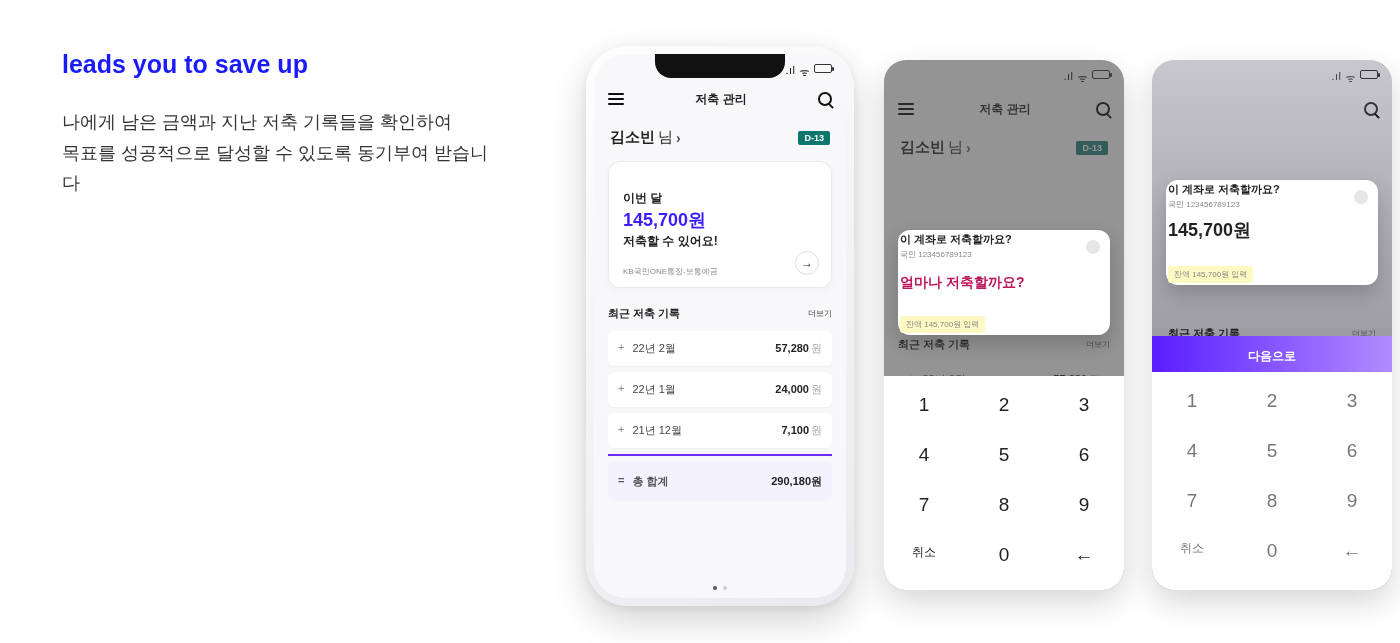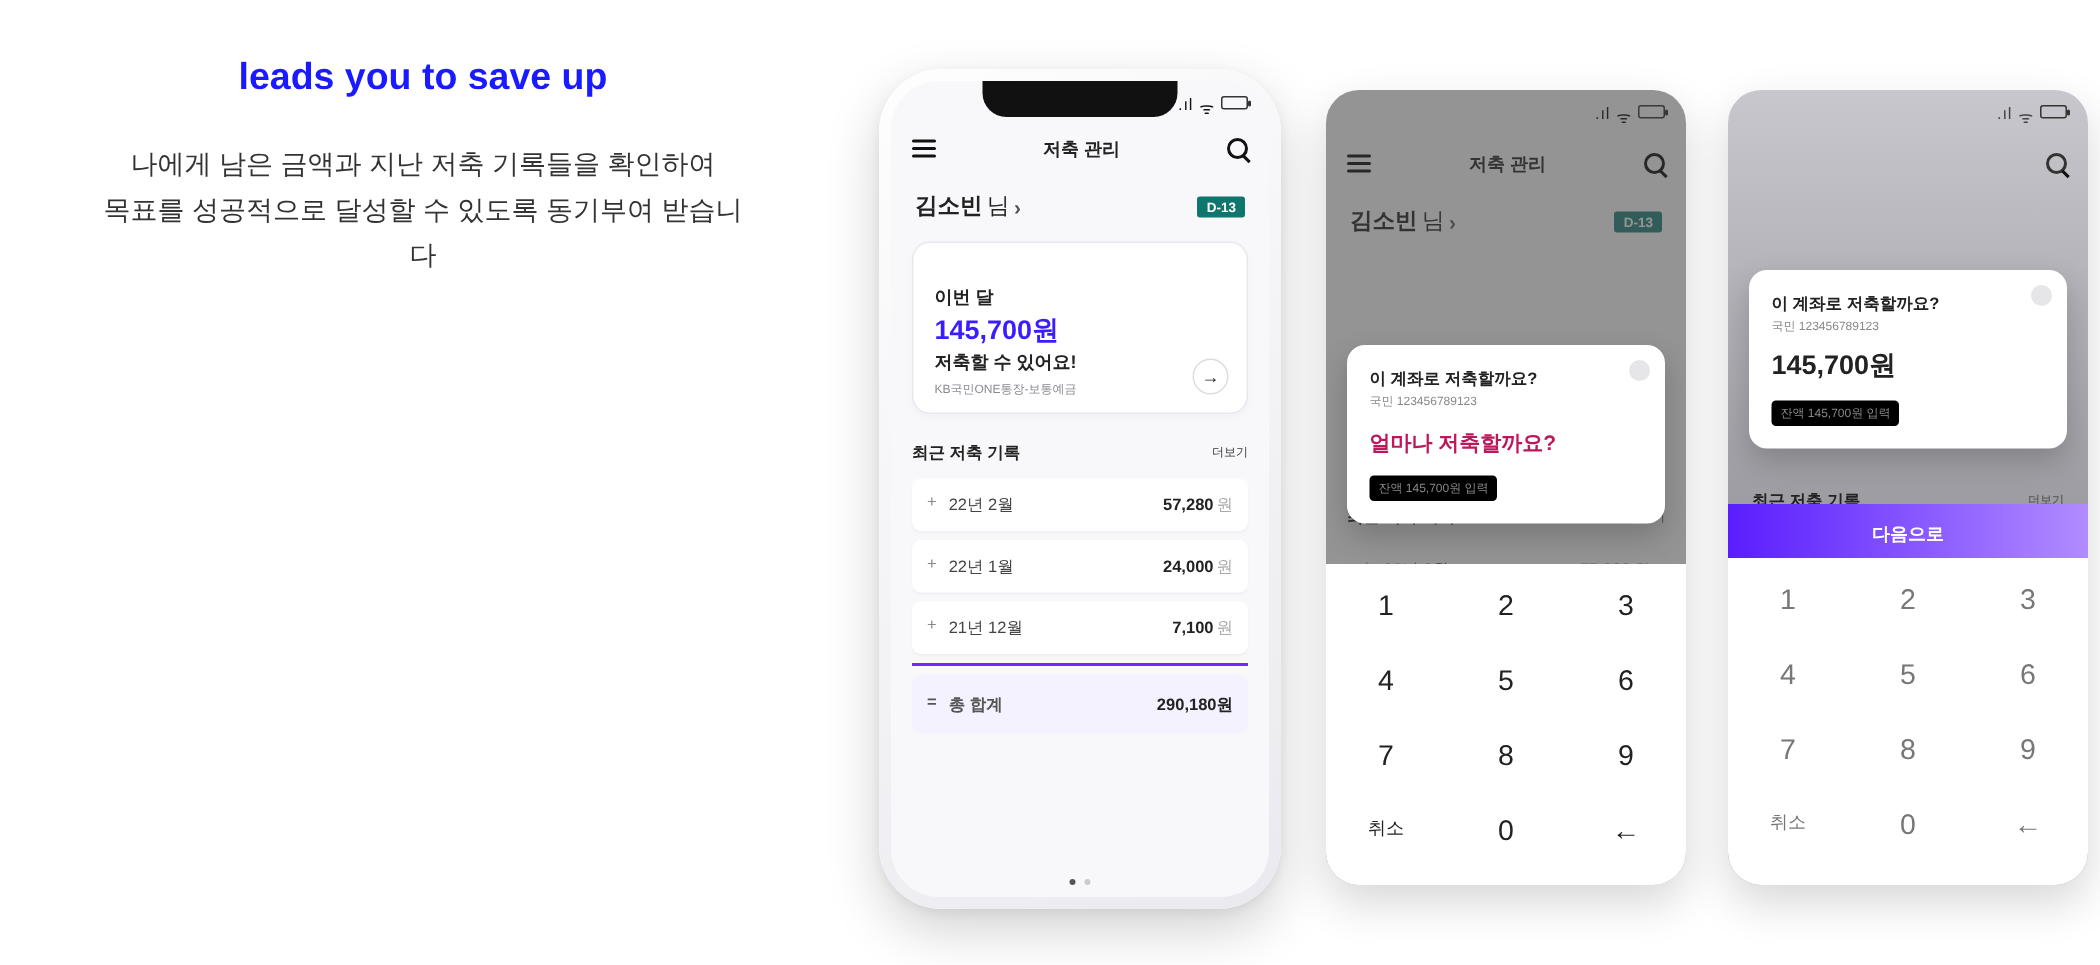--- a/index.html
+++ b/index.html
@@ -10,23 +10,22 @@
     font-family: -apple-system, "Segoe UI", "Malgun Gothic", sans-serif;
     position: relative;
     color: #222;
     overflow: hidden;
   }
 
   
   .text-block {
     position: absolute;
     left: 62px;
-    top: 37px;
+    top: 50px;
     width: 440px;
-    text-align: center;
   }
   .title {
     font-size: 25px;
     font-weight: 700;
     color: #1a1aff;
     margin-bottom: 28px;
   }
   .desc-en {
     font-size: 16px;
     line-height: 1.55;
@@ -124,21 +123,21 @@
   .amount-card{
     margin: 4px 14px 0 14px;
     background:#fff;border:1px solid #e8e8ef;border-radius:12px;
     padding:28px 14px 10px 14px;
     position:relative;
     box-shadow:0 2px 6px rgba(0,0,0,.03);
   }
   .amount-card .l1{font-size:12px;font-weight:600}
   .amount-card .l2{font-size:18px;font-weight:800;color:#3a1dff;margin:1px 0}
   .amount-card .l3{font-size:12px;font-weight:700}
-  .amount-card .sub{font-size:8px;color:#8a8a93;margin-top:4px}
+  .amount-card .sub{font-size:8px;color:#8a8a93;margin-top:16px}
   .circle-btn{
     position:absolute;right:12px;bottom:12px;
     width:24px;height:24px;border-radius:50%;
     background:#fff;border:1px solid #ddd;
     display:flex;align-items:center;justify-content:center;
     font-size:12px;
   }
 
   .records{margin:18px 14px 0 14px;font-size:11px}
   .records .head{display:flex;justify-content:space-between;align-items:center;font-weight:700;margin-bottom:10px}
@@ -171,32 +170,32 @@
   }
   .keypad div{
     text-align:center;font-size:19px;font-weight:500;color:#222;
     padding:10px 0;
   }
   .keypad .sm{font-size:12px}
 
   
   .modal{
     position:absolute;left:14px;right:14px;top:170px;
-    background:#fff;border-radius:12px;padding:15px;
+    background:#fff;border-radius:12px;padding:2px;
     box-shadow:0 8px 20px rgba(0,0,0,.2);
   }
   .modal .mtitle{font-size:11px;font-weight:700;margin-bottom:2px}
   .modal .macct{font-size:8px;color:#888}
   .modal .mclose{
     position:absolute;right:10px;top:10px;width:14px;height:14px;
     border-radius:50%;background:#e6e6e9;
   }
   .modal .mplaceholder{font-size:14px;font-weight:700;color:#be185d;margin-top:14px}
   .modal .mvalue{font-size:18px;font-weight:800;margin-top:8px}
-  .modal .badge{display:inline-block;background:#000000;color:#888;font-size:8px;padding:3px 6px;border-radius:3px;margin-top:12px}
+  .modal .badge{display:inline-block;background:#fef9c3;color:#888;font-size:8px;padding:3px 6px;border-radius:3px;margin-top:24px}
 
   
   .ghost .header .ttl, .ghost .username-row, .ghost .records{opacity:.9}
   .ghost{color:#111}
 
   
   .next-btn{
     position:absolute;left:0;right:0;
     background:linear-gradient(90deg,#5a1dff,#b18cff);
     color:#fff;font-size:12px;font-weight:600;text-align:center;padding:12px 0

